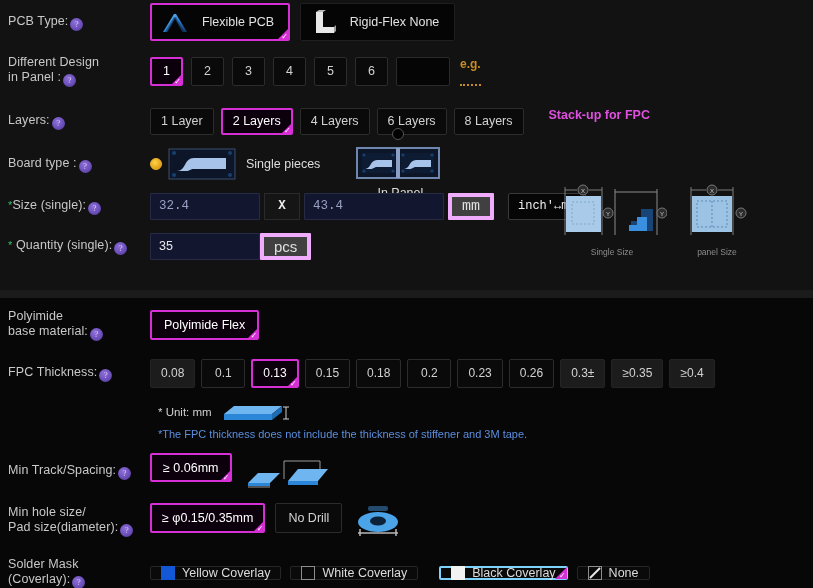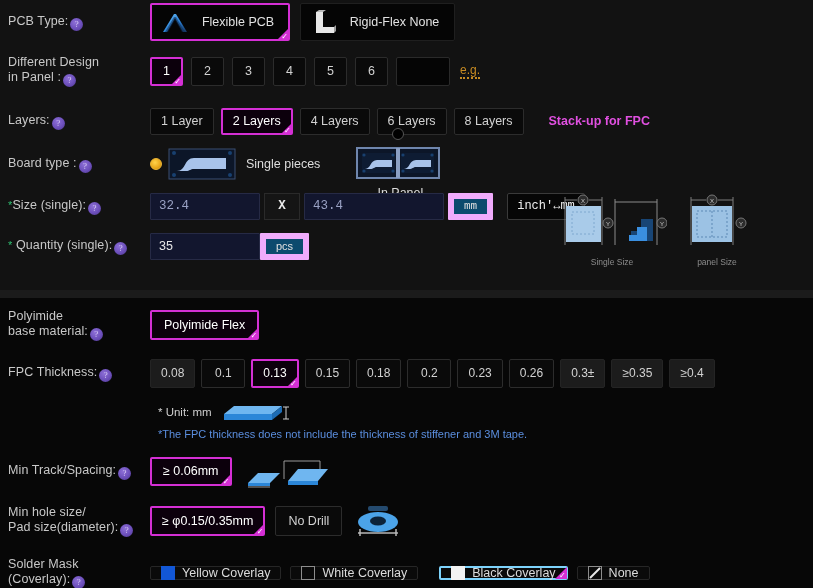--- a/index.html
+++ b/index.html
@@ -45,21 +45,21 @@
     background: radial-gradient(circle at 40% 35%, #8d6fd6 0%, #6c4fbb 55%, #4a3488 100%);
     color: #d8ccf5;
     font-size: 9px;
     line-height: 13px;
     text-align: center;
     vertical-align: -2px;
     margin-left: 2px;
     font-family: "Liberation Serif", serif;
   }
 
-  .opts { display: flex; align-items: center; gap: 8px; }
+  .opts { display: flex; gap: 8px; }
 
   
   .chip {
     position: relative;
     background: #0a0a0a;
     border: 1px solid #2c2c2c;
     color: #d2d2d2;
     font-size: 12.5px;
     display: flex;
     align-items: center;
@@ -133,21 +133,21 @@
   }
   .freebox {
     width: 54px; height: 29px;
     background: #050505;
     border: 1px solid #2a2a2a;
     border-radius: 2px;
   }
   .eg {
     color: #c78b23;
     font-size: 12px;
-    font-weight: normal;
+    font-weight: bold;
     border-bottom: 2px dotted #c78b23;
     line-height: 14px;
     margin-left: 2px;
   }
 
   .stacklink {
     color: #e050e0;
     font-size: 12.5px;
     font-weight: bold;
     margin-left: 18px;
@@ -177,27 +177,27 @@
     color: #9aa2c4;
     font-size: 12.5px;
     padding: 0 8px;
     display: flex;
     align-items: center;
     border-radius: 1px;
   }
   .inp.w-size { width: 110px; }
   .inp.w-qty { width: 110px; color: #e8e8e8; }
   .unitbox {
-    background: #0c4a6e;
-    border: 6px solid #f0abfc;
+    background: #404040;
+    border: 4px solid #f0abfc;
     height: 27px;
     min-width: 40px;
     padding: 0 10px;
     display: flex; align-items: center; justify-content: center;
-    font-size: 11px; color: #e0e0e0;
+    font-size: 15px; color: #e0e0e0;
     border-radius: 1px;
   }
   .xbox {
     background: #151515;
     border: 1px solid #2a2a2a;
     width: 36px; height: 27px;
     display:flex; align-items:center; justify-content:center;
     font-size: 12.5px; color: #ececec; font-weight: bold;
   }
   .convbox {
@@ -206,21 +206,21 @@
     height: 27px;
     padding: 0 9px;
     display:flex; align-items:center; justify-content:center;
     font-size: 12px; color: #f0f0f0;
     border-radius: 2px;
   }
 
   
   .diagrams {
     position: absolute;
-    right: 58px; top: 193px;
+    right: 58px; top: 183px;
     display: flex;
     gap: 12px;
     align-items: flex-start;
   }
   .diagitem { text-align: center; }
   .diagcap { font-size: 8.5px; color: #8c8c8c; margin-top: 2px; }
 
   .notes { padding-left: 158px; }
   .note-unit { font-size: 11.5px; color: #cfcfcf; display: flex; align-items: center; gap: 6px;}
   .note-warn { font-size: 11px; color: #5b8ede; margin-top: 4px; }

